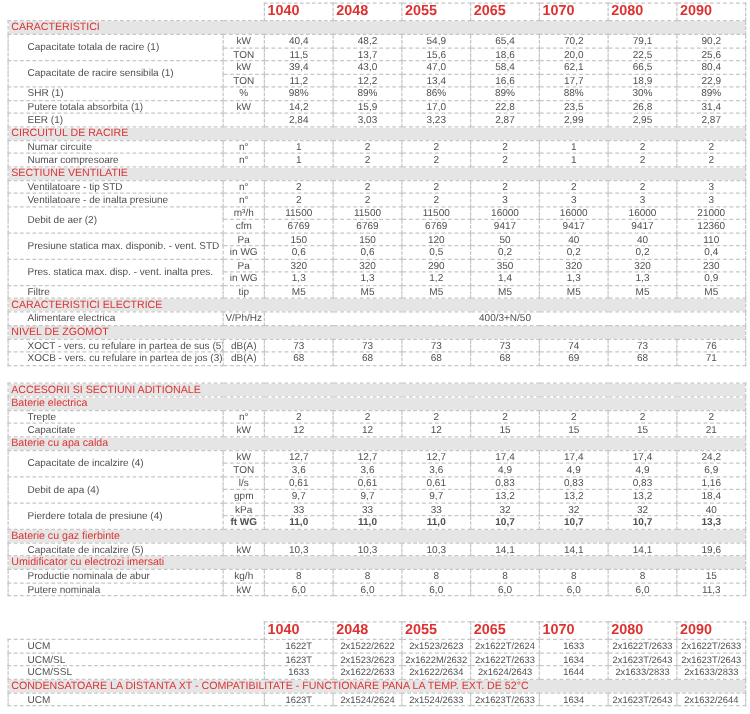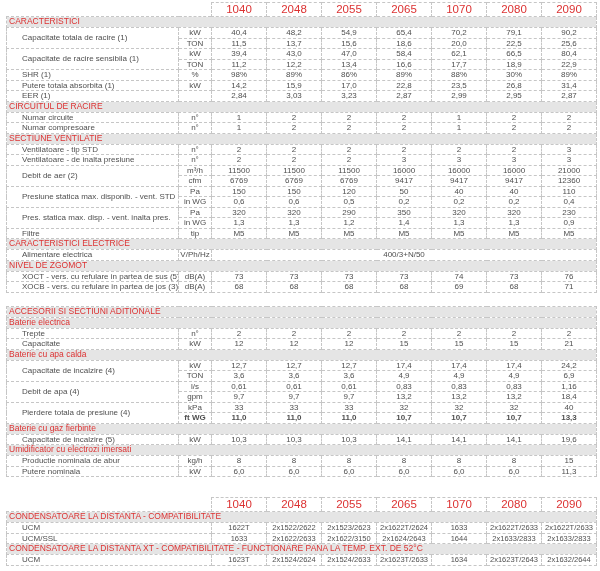--- a/index.html
+++ b/index.html
@@ -4,21 +4,21 @@
 <style>
   html,body{margin:0;padding:0;background:#ffffff;}
   body{width:600px;height:571px;overflow:hidden;font-family:"Liberation Sans",sans-serif;}
   .sheet{padding:2px 0 0 6px;}
   table{border-collapse:collapse;table-layout:fixed;width:591px;}
   td{border:1px dashed #c6c6c6;font-size:8px;color:#4f4f4f;padding:0 2px;height:9px;line-height:9.5px;white-space:nowrap;overflow:hidden;}
   td.rowlabel{text-align:left;padding-left:15px;}
   td.unit{text-align:center;padding:0;}
   td.value{text-align:center;padding:0;}
   td.section{background:#e5e5e5;color:#dc3232;font-size:8.5px;height:10px;letter-spacing:0;}
-  td.colhead{border:1px dashed #c6c6c6;color:#dc3232;font-size:11.5px;text-align:center;height:13px;line-height:13px;font-weight:normal;}
+  td.colhead{border:1px dashed #c6c6c6;color:#dc3232;font-size:11.5px;height:13px;line-height:13px;font-weight:bold;}
   td.blank{border:none;background:#fff;}
   td.gap{border:none;background:#fff;height:13px;}
   tr.bold td.value, tr.bold td.unit{font-weight:bold;margin-top:16px;}
   table.compat{margin-top:20px;}
   table.compat td.value{font-size:7.5px;margin-top:28px;}
 </style>
 </head>
 <body>
 
 <div class="sheet">
@@ -435,37 +435,44 @@
           <td class="blank" colspan="1"></td>
           <td class="colhead">1040</td>
           <td class="colhead">2048</td>
           <td class="colhead">2055</td>
           <td class="colhead">2065</td>
           <td class="colhead">1070</td>
           <td class="colhead">2080</td>
           <td class="colhead">2090</td>
         </tr>
         <tr>
-          <td class="section" colspan="8">CONDENSATOARE LA DISTANTA - COMPATIBILITATE</td>
-        </tr>
-        <tr>
           <td class="rowlabel">UCM</td>
           <td class="value">1622T</td>
           <td class="value">2x1522/2622</td>
           <td class="value">2x1523/2623</td>
           <td class="value">2x1622T/2624</td>
           <td class="value">1633</td>
           <td class="value">2x1622T/2633</td>
           <td class="value">2x1622T/2633</td>
         </tr>
         <tr>
+          <td class="rowlabel">UCM/SL</td>
+          <td class="value">1623T</td>
+          <td class="value">2x1523/2623</td>
+          <td class="value">2x1622M/2632</td>
+          <td class="value">2x1622T/2633</td>
+          <td class="value">1634</td>
+          <td class="value">2x1623T/2643</td>
+          <td class="value">2x1623T/2643</td>
+        </tr>
+        <tr>
           <td class="rowlabel">UCM/SSL</td>
           <td class="value">1633</td>
           <td class="value">2x1622/2633</td>
-          <td class="value">2x1622/3150</td>
+          <td class="value">2x1622/2634</td>
           <td class="value">2x1624/2643</td>
           <td class="value">1644</td>
           <td class="value">2x1633/2833</td>
           <td class="value">2x1633/2833</td>
         </tr>
         <tr>
           <td class="section" colspan="8">CONDENSATOARE LA DISTANTA XT - COMPATIBILITATE -  FUNCTIONARE PANA LA TEMP. EXT. DE 52°C</td>
         </tr>
         <tr>
           <td class="rowlabel">UCM</td>

